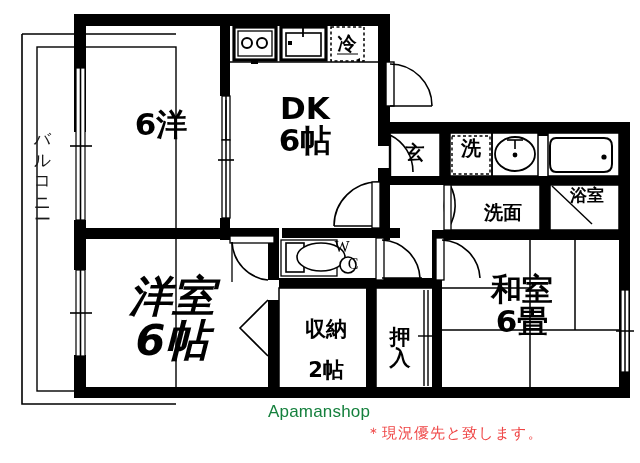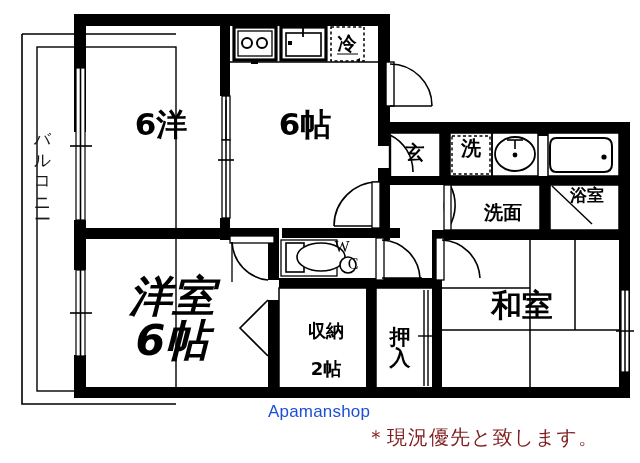--- a/index.html
+++ b/index.html
@@ -39,21 +39,21 @@
     letter-spacing: 0px;
     white-space: nowrap;
     pointer-events: none;
   }
   .room-label .ln { display: block; }
 
   .lbl-youshitsu-top { left: 96px; top: 82px; width: 130px; height: 86px; font-size: 31px; align-items: center; }
   .lbl-dk          { left: 240px; top: 82px; width: 130px; height: 86px; font-size: 31px; }
   .lbl-youshitsu-bottom { left: 98px; top: 274px; width: 148px; height: 90px; font-size: 43px; font-style: italic; }
   .lbl-washitsu    { left: 462px; top: 264px; width: 120px; height: 84px; font-size: 31px; }
-  .lbl-shuno       { left: 284px; top: 318px; width: 84px; height: 64px; font-size: 18px; gap: 20px; }
+  .lbl-shuno       { left: 284px; top: 318px; width: 84px; height: 64px; font-size: 21px; gap: 20px; }
   .lbl-oshiire     { left: 378px; top: 310px; width: 44px; height: 76px; font-size: 21px; }
   .lbl-senmen      { left: 472px; top: 199px; width: 62px; height: 28px; font-size: 19px; }
   .lbl-yokushitsu  { left: 556px; top: 182px; width: 62px; height: 28px; font-size: 17px; align-items: center; }
   .lbl-genkan      { left: 402px; top: 140px; width: 26px; height: 26px; font-size: 19px; }
   .lbl-sen         { left: 454px; top: 132px; width: 34px; height: 32px; font-size: 20px; }
   .lbl-rei         { left: 331px; top: 28px; width: 32px; height: 32px; font-size: 19px; }
   .lbl-wc-w        { left: 333px; top: 238px; width: 18px; height: 18px; font-size: 16px; font-weight: 400; font-family: "Liberation Serif", serif; }
   .lbl-wc-c        { left: 344px; top: 255px; width: 18px; height: 18px; font-size: 16px; font-weight: 400; font-family: "Liberation Serif", serif; }
 
   
@@ -75,31 +75,31 @@
     pointer-events: none;
   }
 
   
   .watermark {
     position: absolute;
     left: 268px;
     top: 402px;
     font-family: "Liberation Sans", sans-serif;
     font-size: 17px;
-    color: #1d4ed8;
+    color: #15803d;
     letter-spacing: 0.2px;
     white-space: nowrap;
   }
   .disclaimer {
     position: absolute;
     left: 366px;
     top: 424px;
     font-family: "DejaVu Sans", "Liberation Sans", sans-serif;
-    font-size: 20px;
-    color: #7f1d1d;
+    font-size: 15px;
+    color: #ef4444;
     letter-spacing: 1px;
     white-space: nowrap;
   }
 </style>
 </head>
 <body>
 
 <div id="stage">
 
   <svg id="plan" viewBox="0 0 640 463">
@@ -317,30 +317,32 @@
       <line x1="424" y1="290" x2="424" y2="386"></line>
       <line x1="418" y1="336" x2="436" y2="336"></line>
     </g>
   </svg>
 
   <div class="room-label lbl-youshitsu-top">
     <span class="ln">6洋</span>
   </div>
 
   <div class="room-label lbl-dk">
+    <span class="ln">DK</span>
     <span class="ln">6帖</span>
   </div>
 
   <div class="room-label lbl-youshitsu-bottom">
     <span class="ln">洋室</span>
     <span class="ln">6帖</span>
   </div>
 
   <div class="room-label lbl-washitsu">
     <span class="ln">和室</span>
+    <span class="ln">6畳</span>
   </div>
 
   <div class="room-label lbl-shuno">
     <span class="ln">収納</span>
     <span class="ln">2帖</span>
   </div>
 
   <div class="room-label lbl-oshiire">
     <span class="ln">押</span>
     <span class="ln">入</span>

